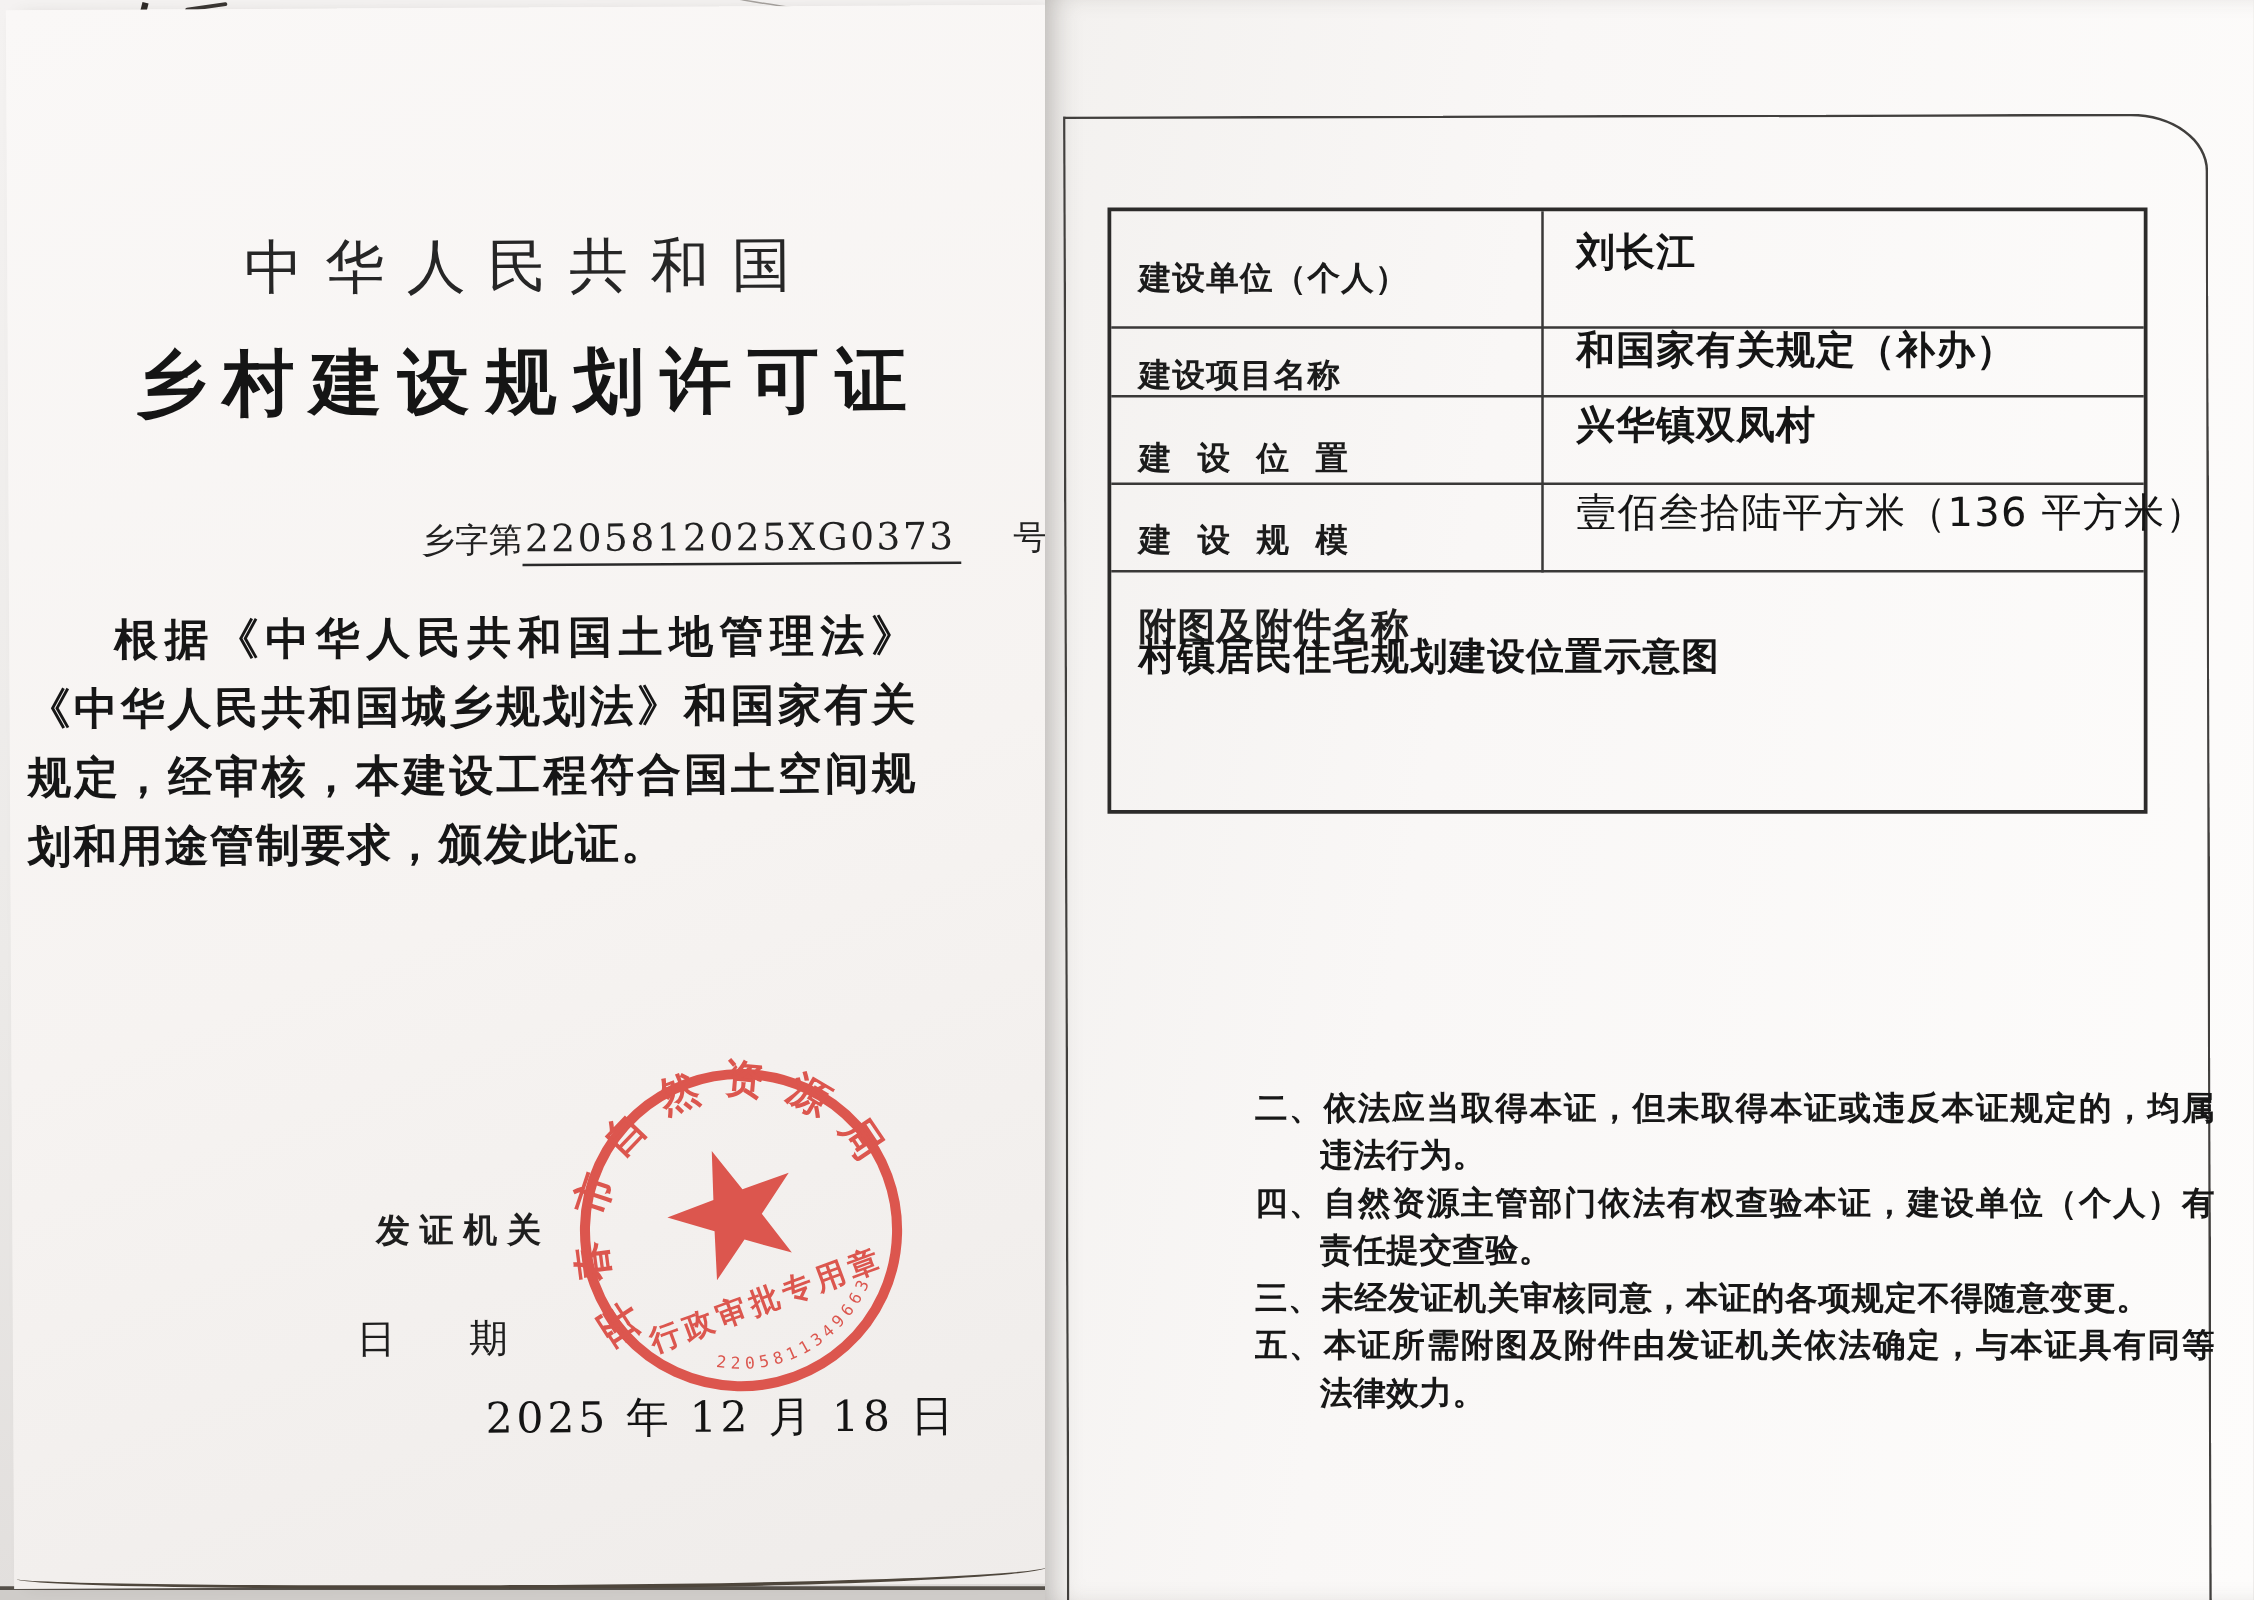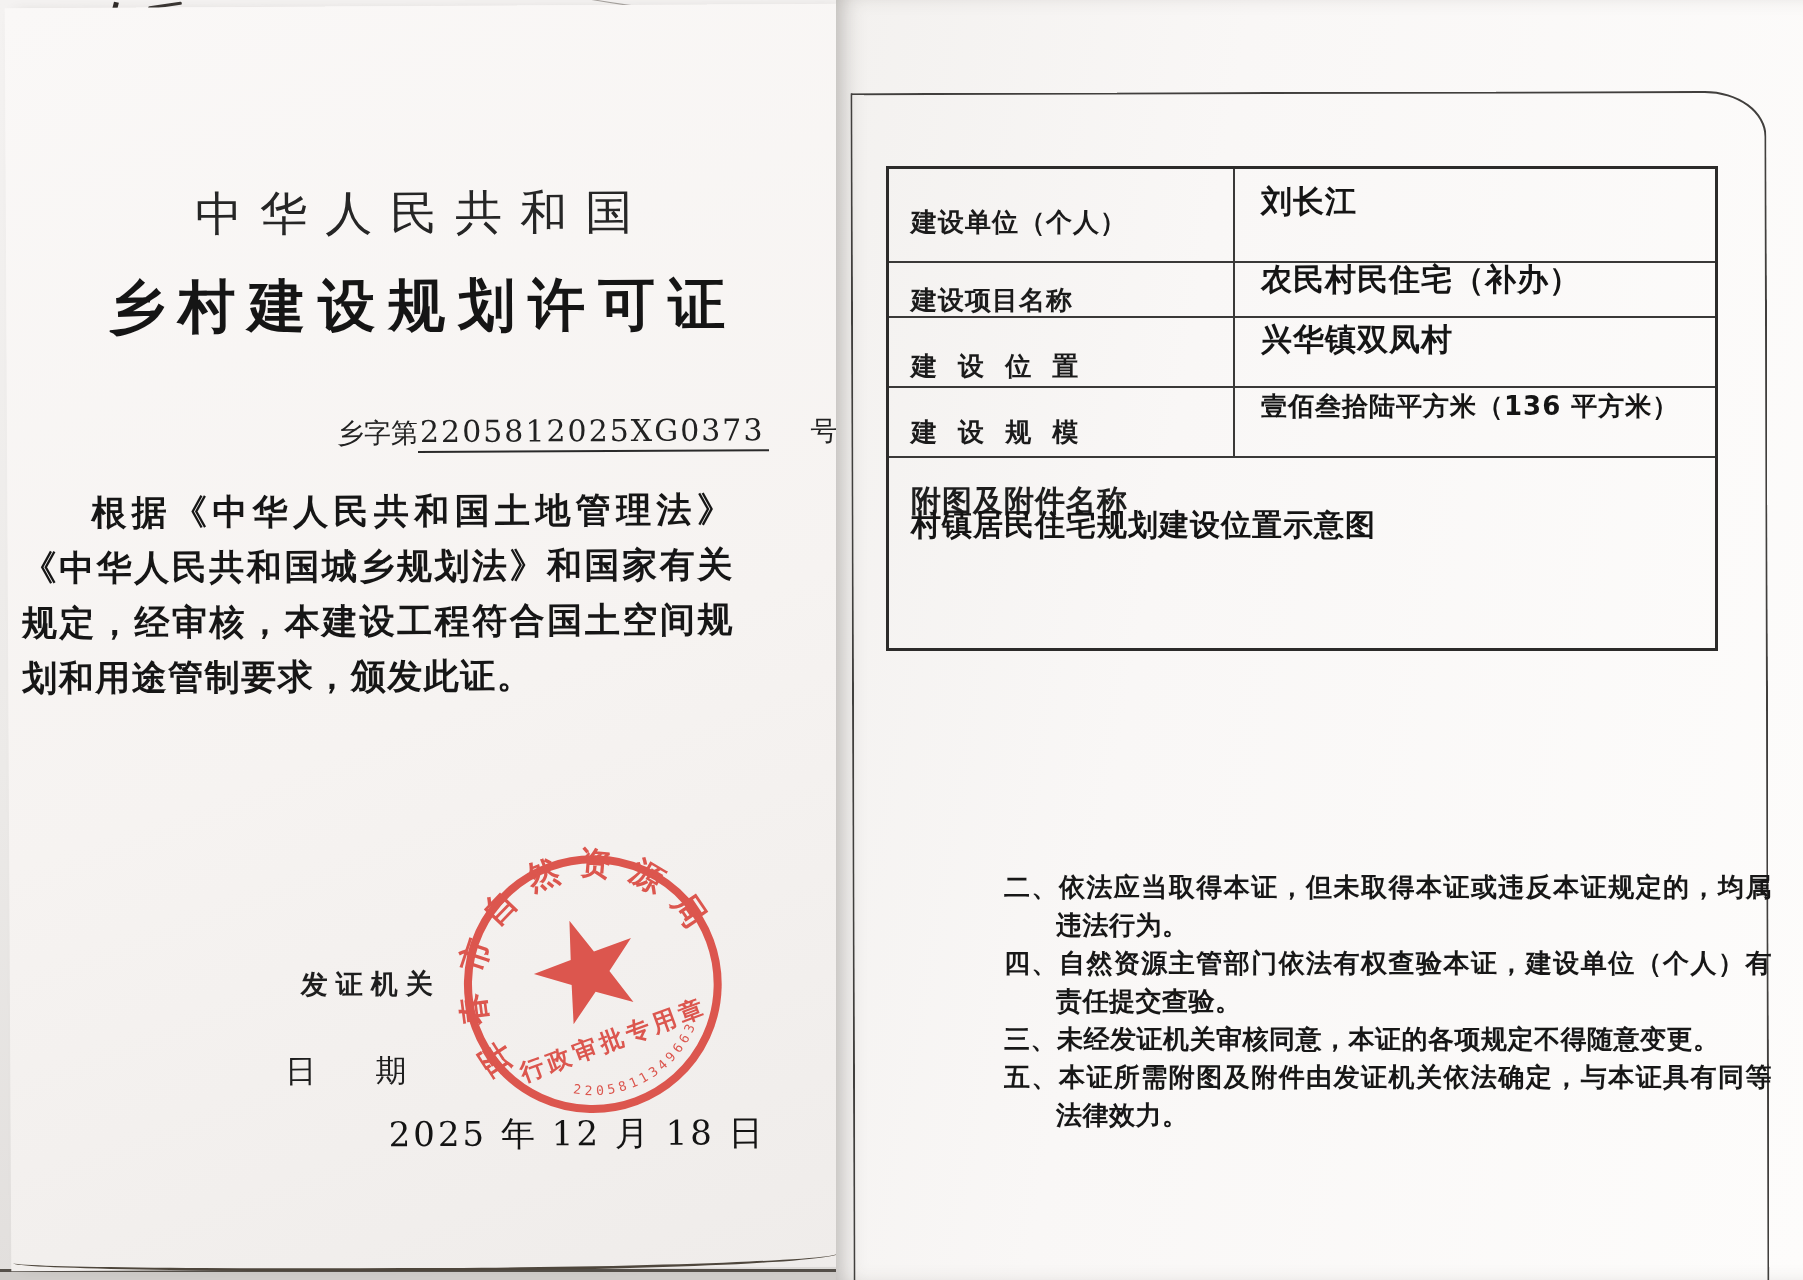--- a/index.html
+++ b/index.html
@@ -116,27 +116,27 @@
       <div class="hline" style="top:92px"></div>
       <div class="hline" style="top:147px"></div>
       <div class="hline" style="top:217px"></div>
       <div class="hline" style="top:287px"></div>
       <div class="vline"></div>
 
       <div class="cell-label" style="top:36px">建设单位（个人）</div>
       <div class="cell-value" style="top:12px">刘长江</div>
 
       <div class="cell-label" style="top:114px">建设项目名称</div>
-      <div class="cell-value" style="top:90px">农民村民住宅（补办）</div>
+      <div class="cell-value" style="top:90px">和国家有关规定（补办）</div>
 
       <div class="cell-label" style="top:180px">建  设  位  置</div>
       <div class="cell-value" style="top:150px">兴华镇双凤村</div>
 
       <div class="cell-label" style="top:246px">建  设  规  模</div>
-      <div class="cell-value" style="top:220px;font-size:26px;font-family:'DejaVu Sans',sans-serif;font-weight:bold">壹佰叁拾陆平方米（136 平方米）</div>
+      <div class="cell-value" style="top:220px;font-size:32px;font-family:'DejaVu Sans',sans-serif;font-weight:normal">壹佰叁拾陆平方米（136 平方米）</div>
 
       <div class="attach-label">附图及附件名称</div>
       <div class="attach-value">村镇居民住宅规划建设位置示意图</div>
     </div>
 
 
     <div class="r-notes">
       <p><span>二、</span><span>依法应当取得本证，但未取得本证或违反本证规定的，均属违法行为。</span></p>
       <p><span>四、</span><span>自然资源主管部门依法有权查验本证，建设单位（个人）有责任提交查验。</span></p>
       <p><span>三、</span><span>未经发证机关审核同意，本证的各项规定不得随意变更。</span></p>

